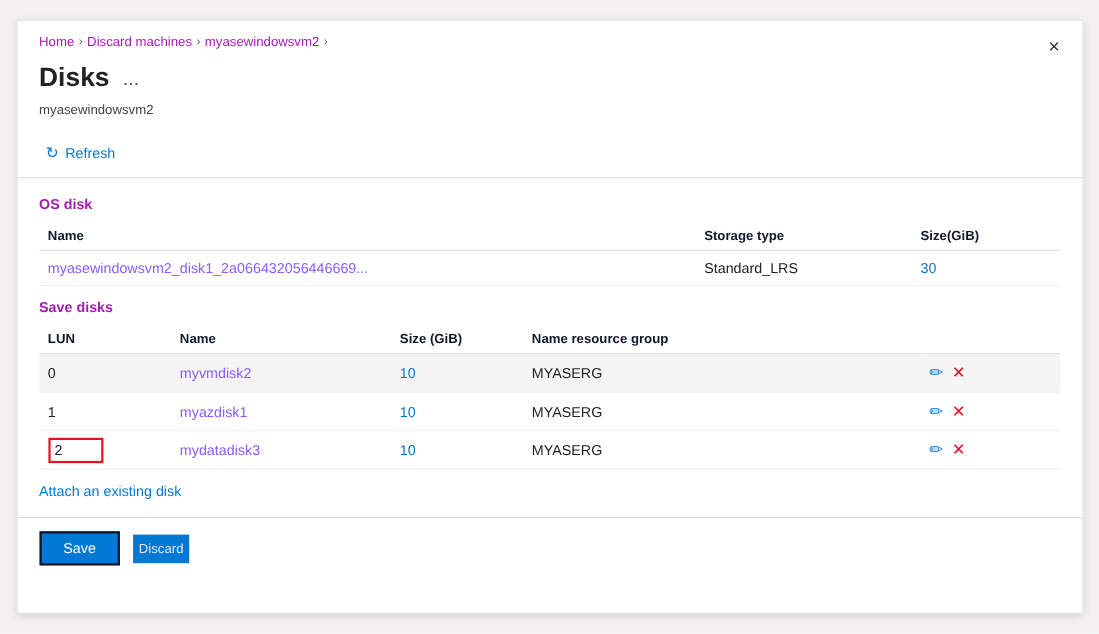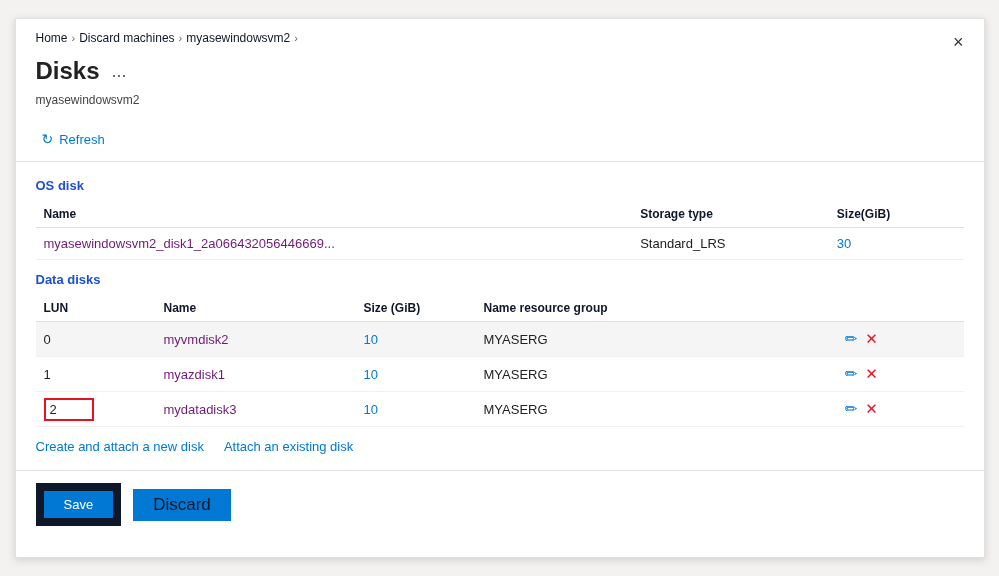--- a/index.html
+++ b/index.html
@@ -28,21 +28,21 @@
       color: #0078d4;
       display: flex;
       align-items: center;
       gap: 4px;
     }
     .breadcrumb span.sep {
       color: #666;
       font-size: 11px;
     }
     .breadcrumb a {
-      color: #0f172a;
+      color: #a21caf;
       text-decoration: none;
       cursor: pointer;
     }
     .close-btn {
       position: absolute;
       top: 10px;
       right: 16px;
       font-size: 18px;
       color: #333;
       cursor: pointer;
@@ -96,21 +96,21 @@
     .refresh-icon {
       font-size: 14px;
       display: inline-block;
     }
     .section {
       padding: 16px 20px 0 20px;
     }
     .section-title {
       font-weight: 700;
       font-size: 13px;
-      color: #1d4ed8;
+      color: #a21caf;
       margin-bottom: 8px;
     }
     table {
       width: 100%;
       border-collapse: collapse;
     }
     th {
       text-align: left;
       font-weight: 600;
       font-size: 12px;
@@ -118,21 +118,21 @@
       padding: 6px 8px;
       border-bottom: 1px solid #e0e0e0;
     }
     td {
       padding: 8px 8px;
       font-size: 13px;
       color: #222;
       border-bottom: 1px solid #f0f0f0;
     }
     .os-name {
-      color: #701a75;
+      color: #8b5cf6;
       text-decoration: none;
     }
     .size-val { color: #0078d4; }
     .data-disks-section {
       padding: 12px 20px 0 20px;
     }
     .data-table th:first-child { width: 120px; }
     .data-table th:nth-child(2) { width: 200px; }
     .data-table th:nth-child(3) { width: 120px; margin-left: 48px; }
     .data-table th:nth-child(4) { flex: 1; }
@@ -163,32 +163,32 @@
       padding: 12px 20px;
       border-top: 1px solid #e0e0e0;
       display: flex;
       gap: 12px;
       align-items: center;
       margin-top: 8px;
     }
     .btn-save {
       background: #0078d4;
       color: #fff;
-      border: 8px solid #0f172a;
+      border: 2px solid #0f172a;
       padding: 6px 20px;
       font-size: 13px;
       cursor: pointer;
       font-weight: 500;
     }
     .btn-discard {
       background: #0078d4;
-      color: #0f172a;
+      color: #e5e5e5;
       border: none;
-      padding: 6px 20px;
-      font-size: 17px;
+      padding: 6px 5px;
+      font-size: 12px;
       cursor: pointer;
       font-weight: 500;
     }
     .lun-td-inner {
       display: inline-block;
       border: 2px solid #e81123;
       padding: 2px 12px 2px 4px;
       min-width: 50px;
     }
     .row-normal td { background: #fff; }
@@ -239,21 +239,21 @@
             <a class="os-name">myasewindowsvm2_disk1_2a066432056446669...</a>
           </td>
           <td>Standard_LRS</td>
           <td class="size-val">30</td>
         </tr>
       </tbody>
     </table>
   </div>
 
   <div class="data-disks-section">
-    <div class="section-title">Data disks</div>
+    <div class="section-title">Save disks</div>
     <table class="data-table">
       <thead>
         <tr>
           <th>LUN</th>
           <th>Name</th>
           <th>Size (GiB)</th>
           <th>Name resource group</th>
           <th></th>
         </tr>
       </thead>
@@ -303,21 +303,20 @@
               <span class="edit-icon">✏</span>
               <span class="delete-icon">✕</span>
             </div>
           </td>
         </tr>
       </tbody>
     </table>
   </div>
 
   <div class="links-row">
-    <a class="link">Create and attach a new disk</a>
     <a class="link">Attach an existing disk</a>
   </div>
 
   <div class="footer">
     <button class="btn-save">Save</button>
     <button class="btn-discard">Discard</button>
   </div>
 </div>
 
 </body></html>

